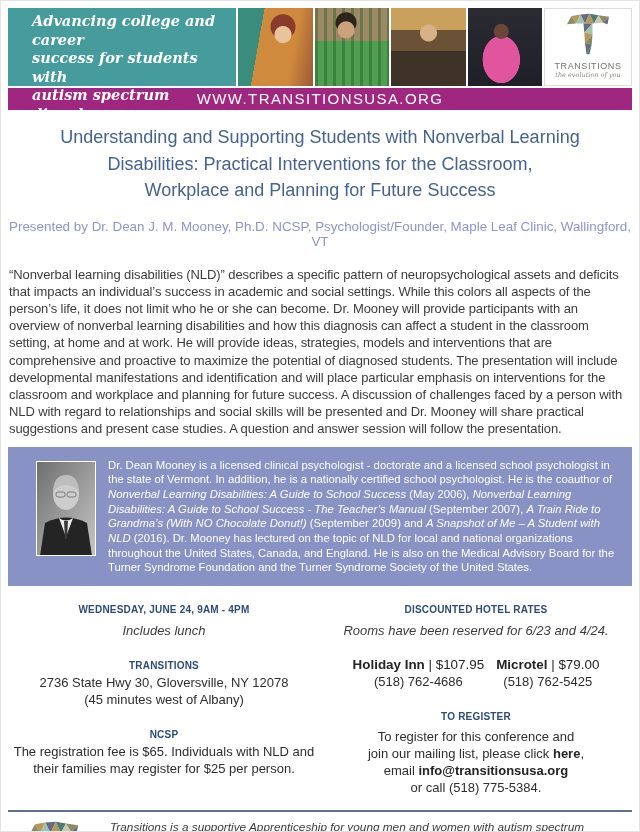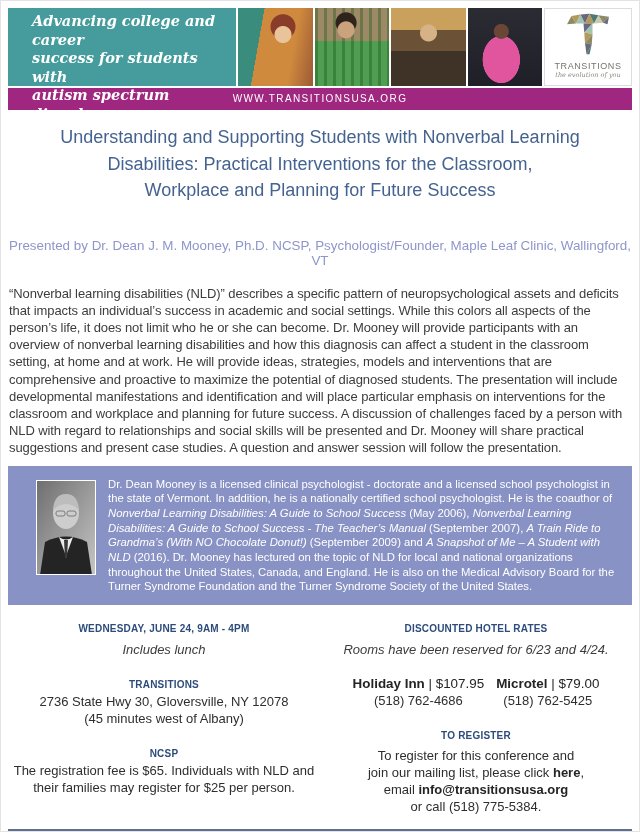--- a/index.html
+++ b/index.html
@@ -43,28 +43,28 @@
   }
   .logo-box {
     width:88px; margin-left:2px; background:#fff; border:1px solid #dcdcdc;
     display:flex; flex-direction:column; align-items:center; padding-top:3px;
   }
   .logo-name { font-size:9px; letter-spacing:.6px; color:#75756b; margin-top:1px; }
   .logo-tag  { font-size:6.5px; font-style:italic; font-family:"DejaVu Serif", serif; color:#8a8a80; }
   
   .url-bar {
     margin-top:2px; height:22px; background:#a0277f; color:#fff; text-align:center;
-    font-size:10px; letter-spacing:1.4px; line-height:22px;
+    font-size:15px; letter-spacing:1.4px; line-height:22px;
   }
   
   .title {
     margin:14px auto 0; width:590px; text-align:center; font-weight:normal;
     color:#456390; font-size:18px; line-height:26.5px;
   }
-  .presenter { margin-top:34px; text-align:center; color:#8e96cb; font-size:13.4px; }
+  .presenter { margin-top:15px; text-align:center; color:#8e96cb; font-size:13.4px; }
   
   .description {
     margin:17px 1px 0; color:#3c3c3c; font-size:13px; line-height:17.2px;
     letter-spacing:-0.1px;
   }
   
   .bio-box {
     margin-top:9px; background:#8992c4; position:relative;
     min-height:122px; padding:11px 10px 11px 100px;
   }

